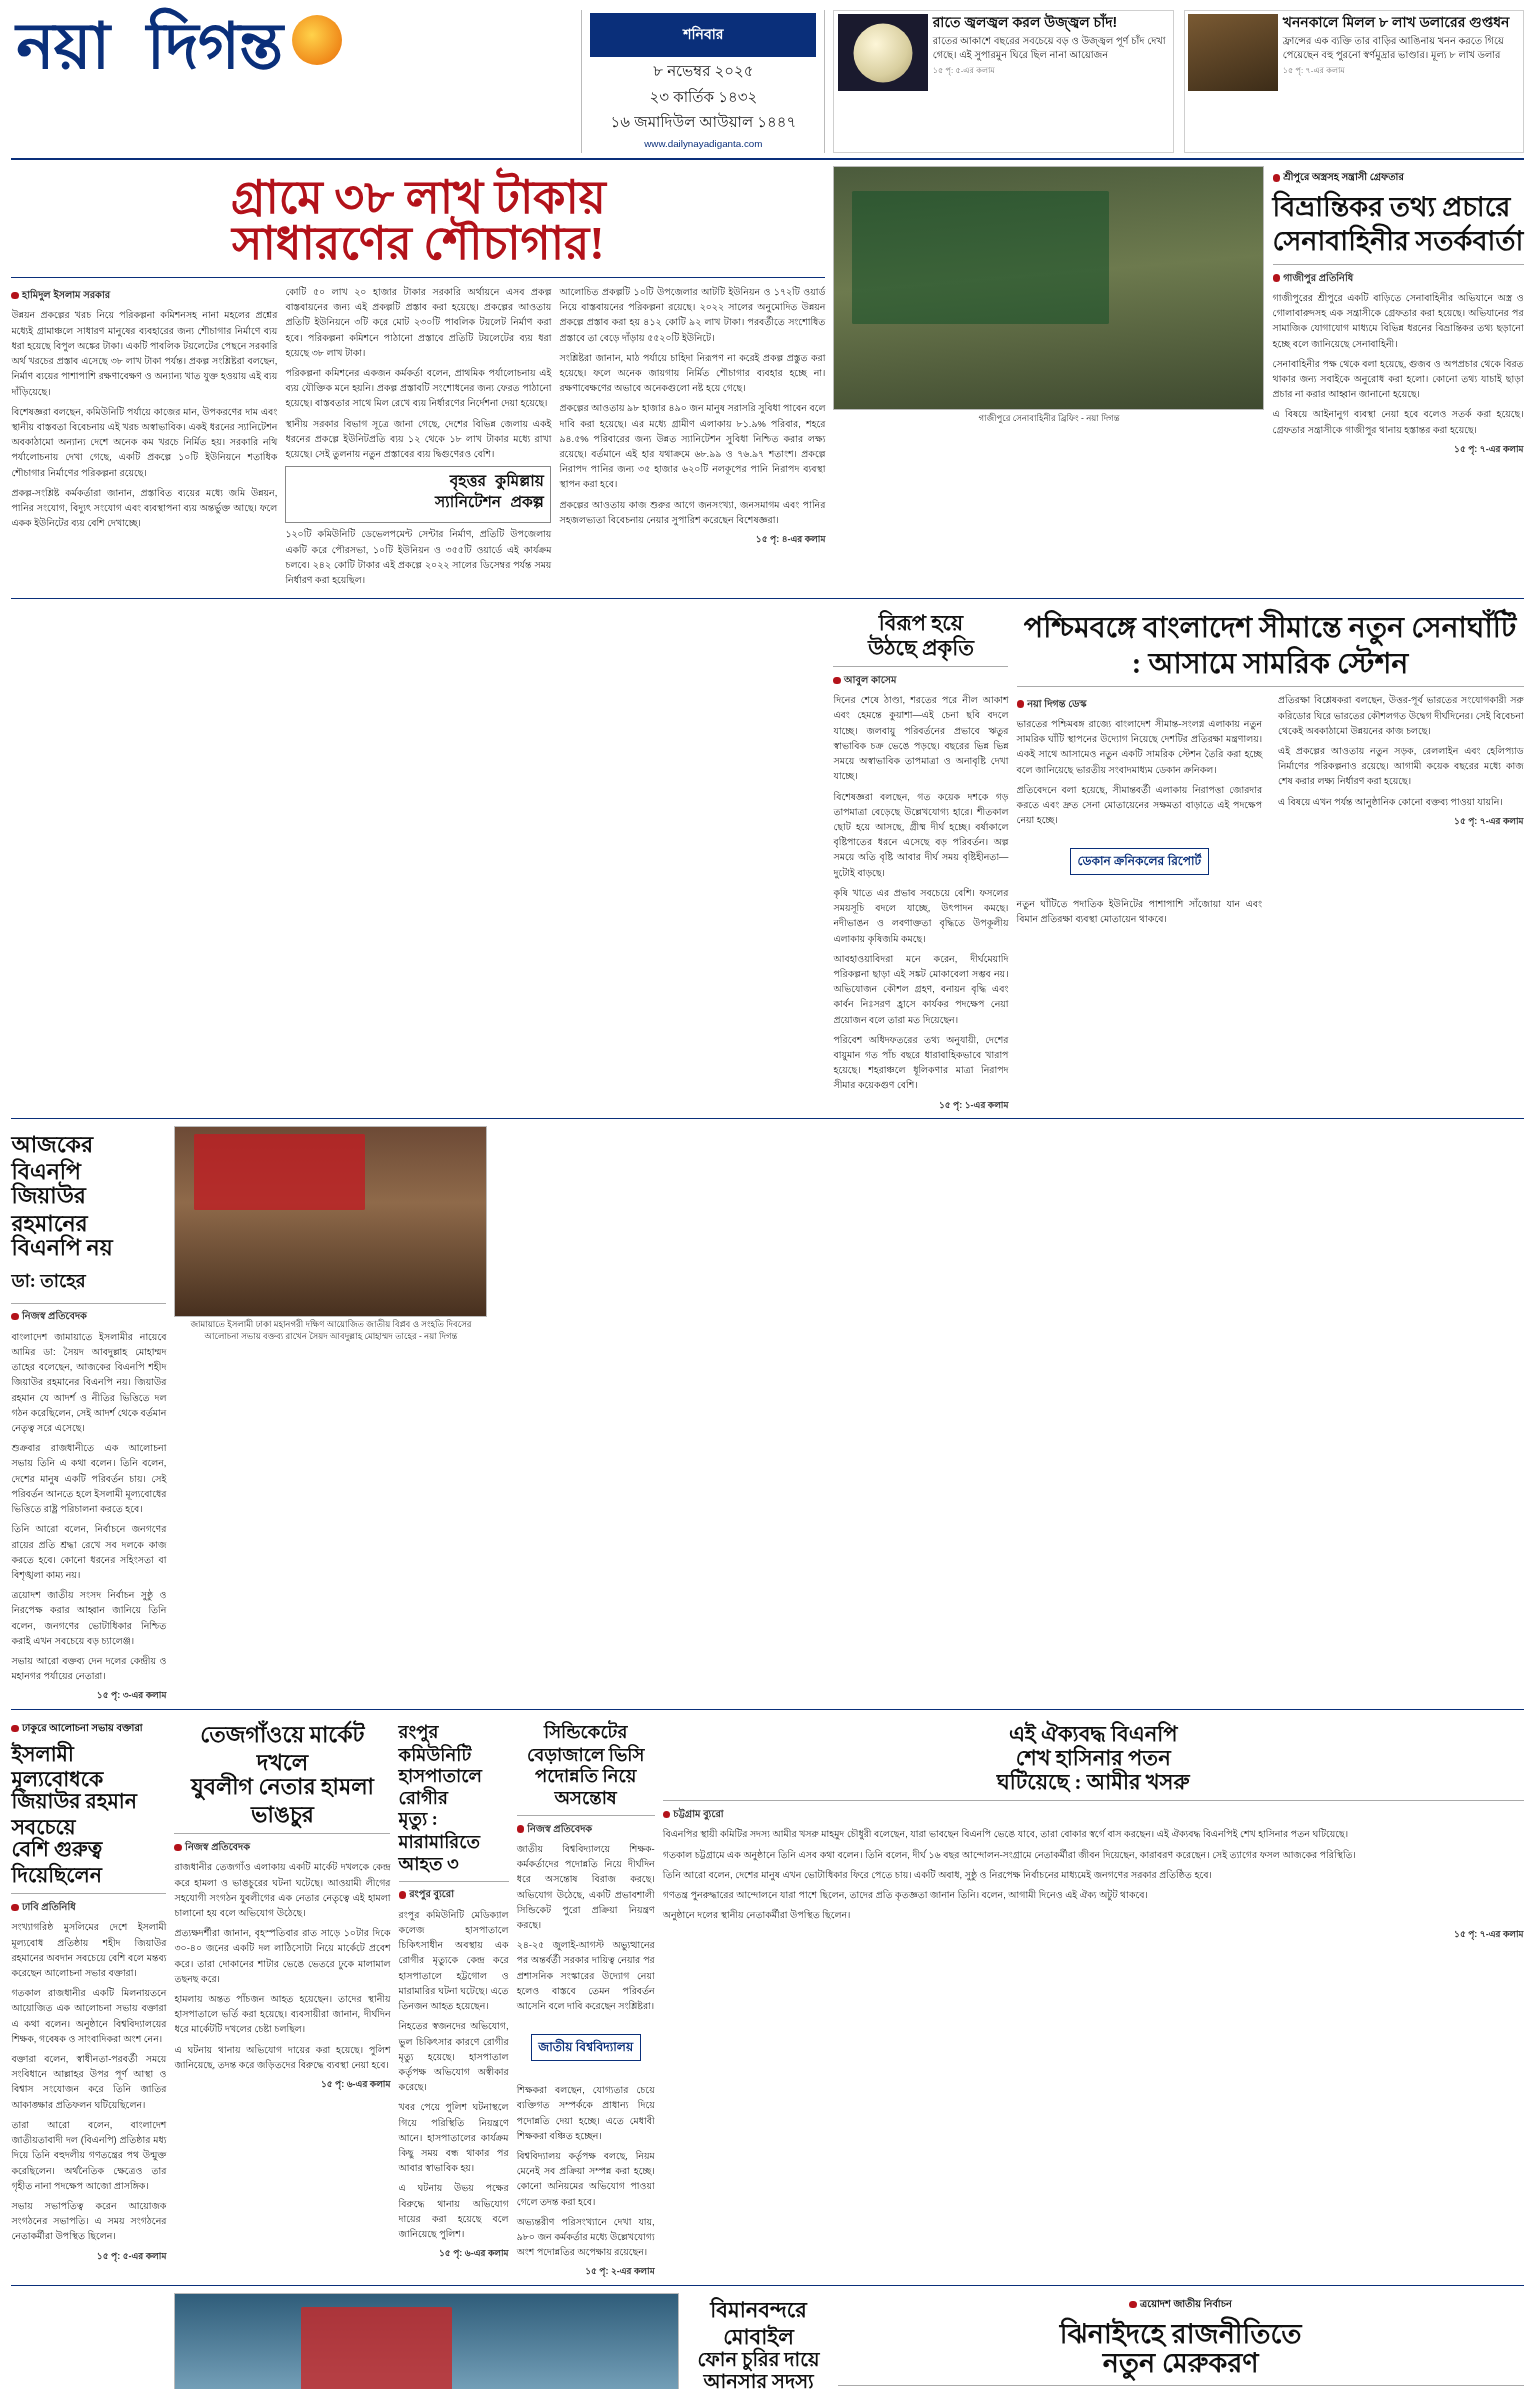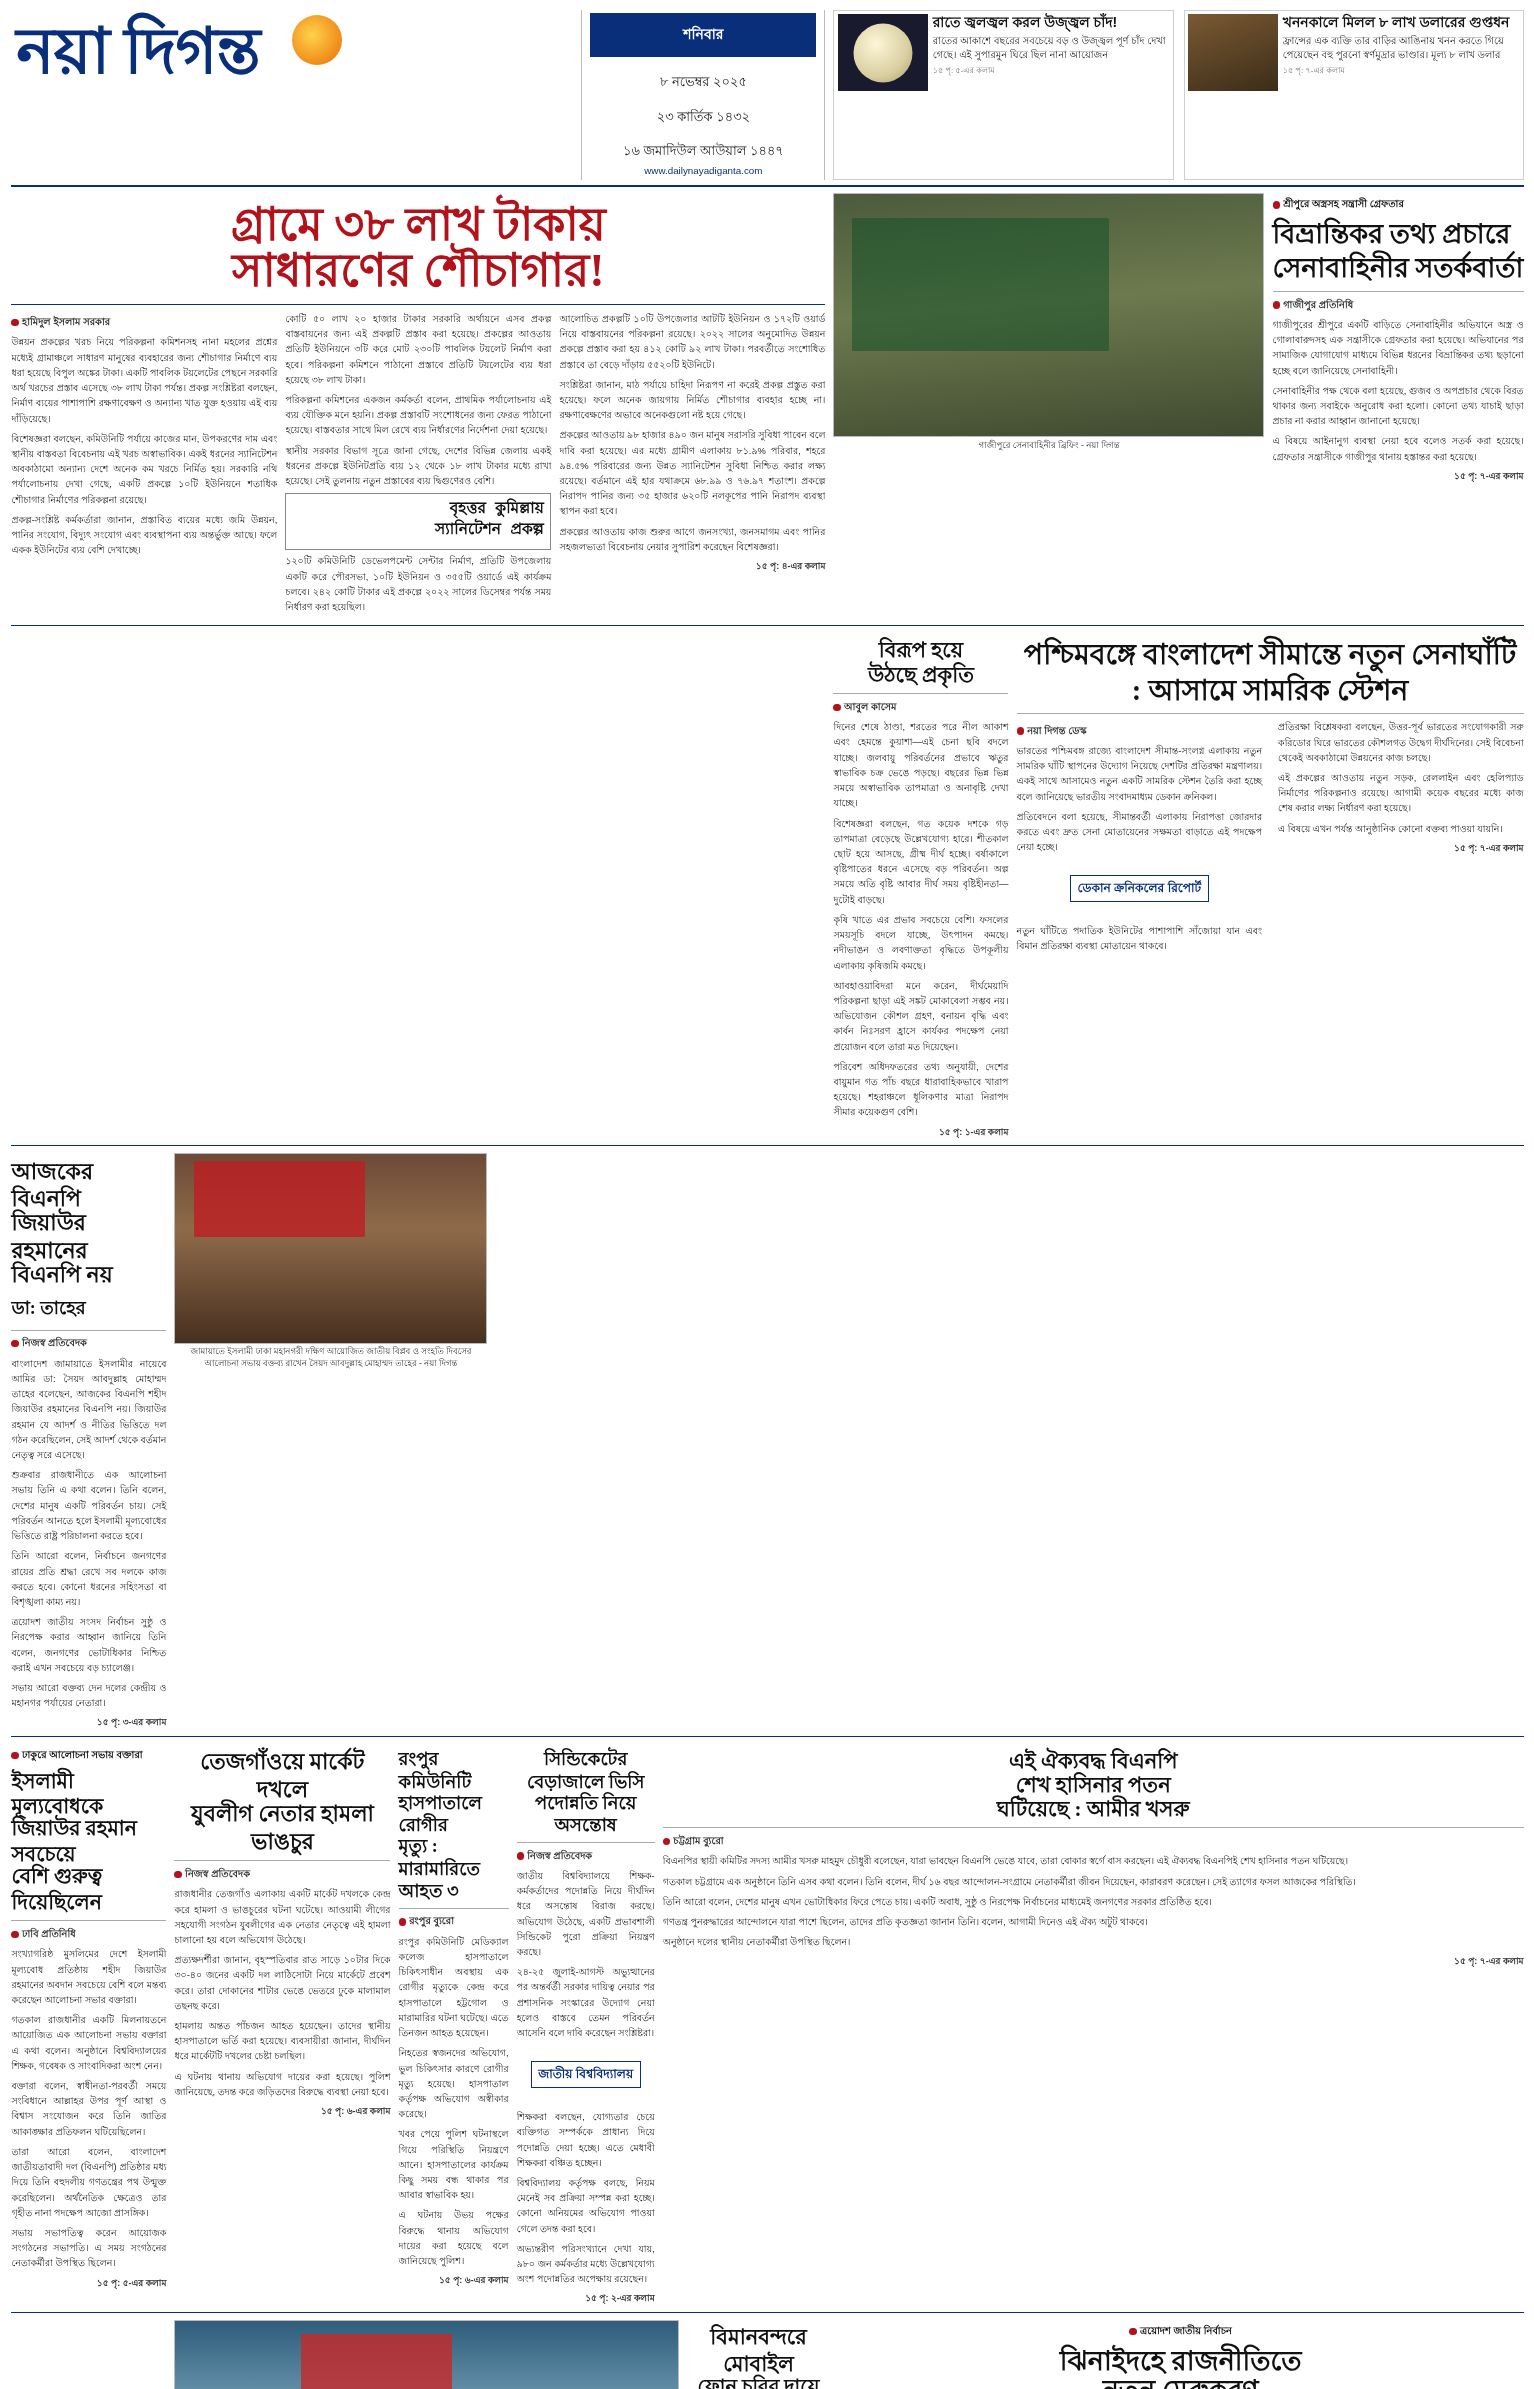--- a/index.html
+++ b/index.html
@@ -25,21 +25,21 @@
   }
   .logo-block { width: 570px; position: relative; }
   .logo-text {
     font-size: 64px;
     font-weight: bold;
     color: #0a2f7a;
     letter-spacing: -0.8px;
     line-height: 1.05;
     padding-left: 4.9px;
     padding-top: 8.1px;
-    font-family: Liberation Serif, serif;
+    font-family: Liberation Mono, monospace;
   }
   .sun {
     position: absolute;
     left: 281px; top: 4.9px;
     width: 50px; height: 50px;
     border-radius: 50%;
     background: radial-gradient(circle at 40% 40%, #ffd24a, #f08a1a 70%, #e0690d);
   }
   .date-block {
     width: 244px;
@@ -48,21 +48,21 @@
     padding: 3.3px 8.1px;
     text-align: center;
   }
   .date-bar {
     background: #0a2f7a;
     color: #fff;
     font-size: 14px;
     padding: 10px 0;
     font-weight: bold;
   }
-  .date-line { font-size: 13px; color: #222; margin-top: 15px; line-height: 1.5; text-align: center; }
+  .date-line { font-size: 15px; color: #222; margin-top: 3px; line-height: 1.5; text-align: center; }
   .site-url { font-size: 9.8px; color: #0a2f7a; margin-top: 4.9px; }
   .top-promos {
     flex: 1;
     display: flex;
     gap: 10px;
     padding-left: 8.1px;
   }
   .promo {
     flex: 1;
     border: 0.8px solid #cfcfcf;

